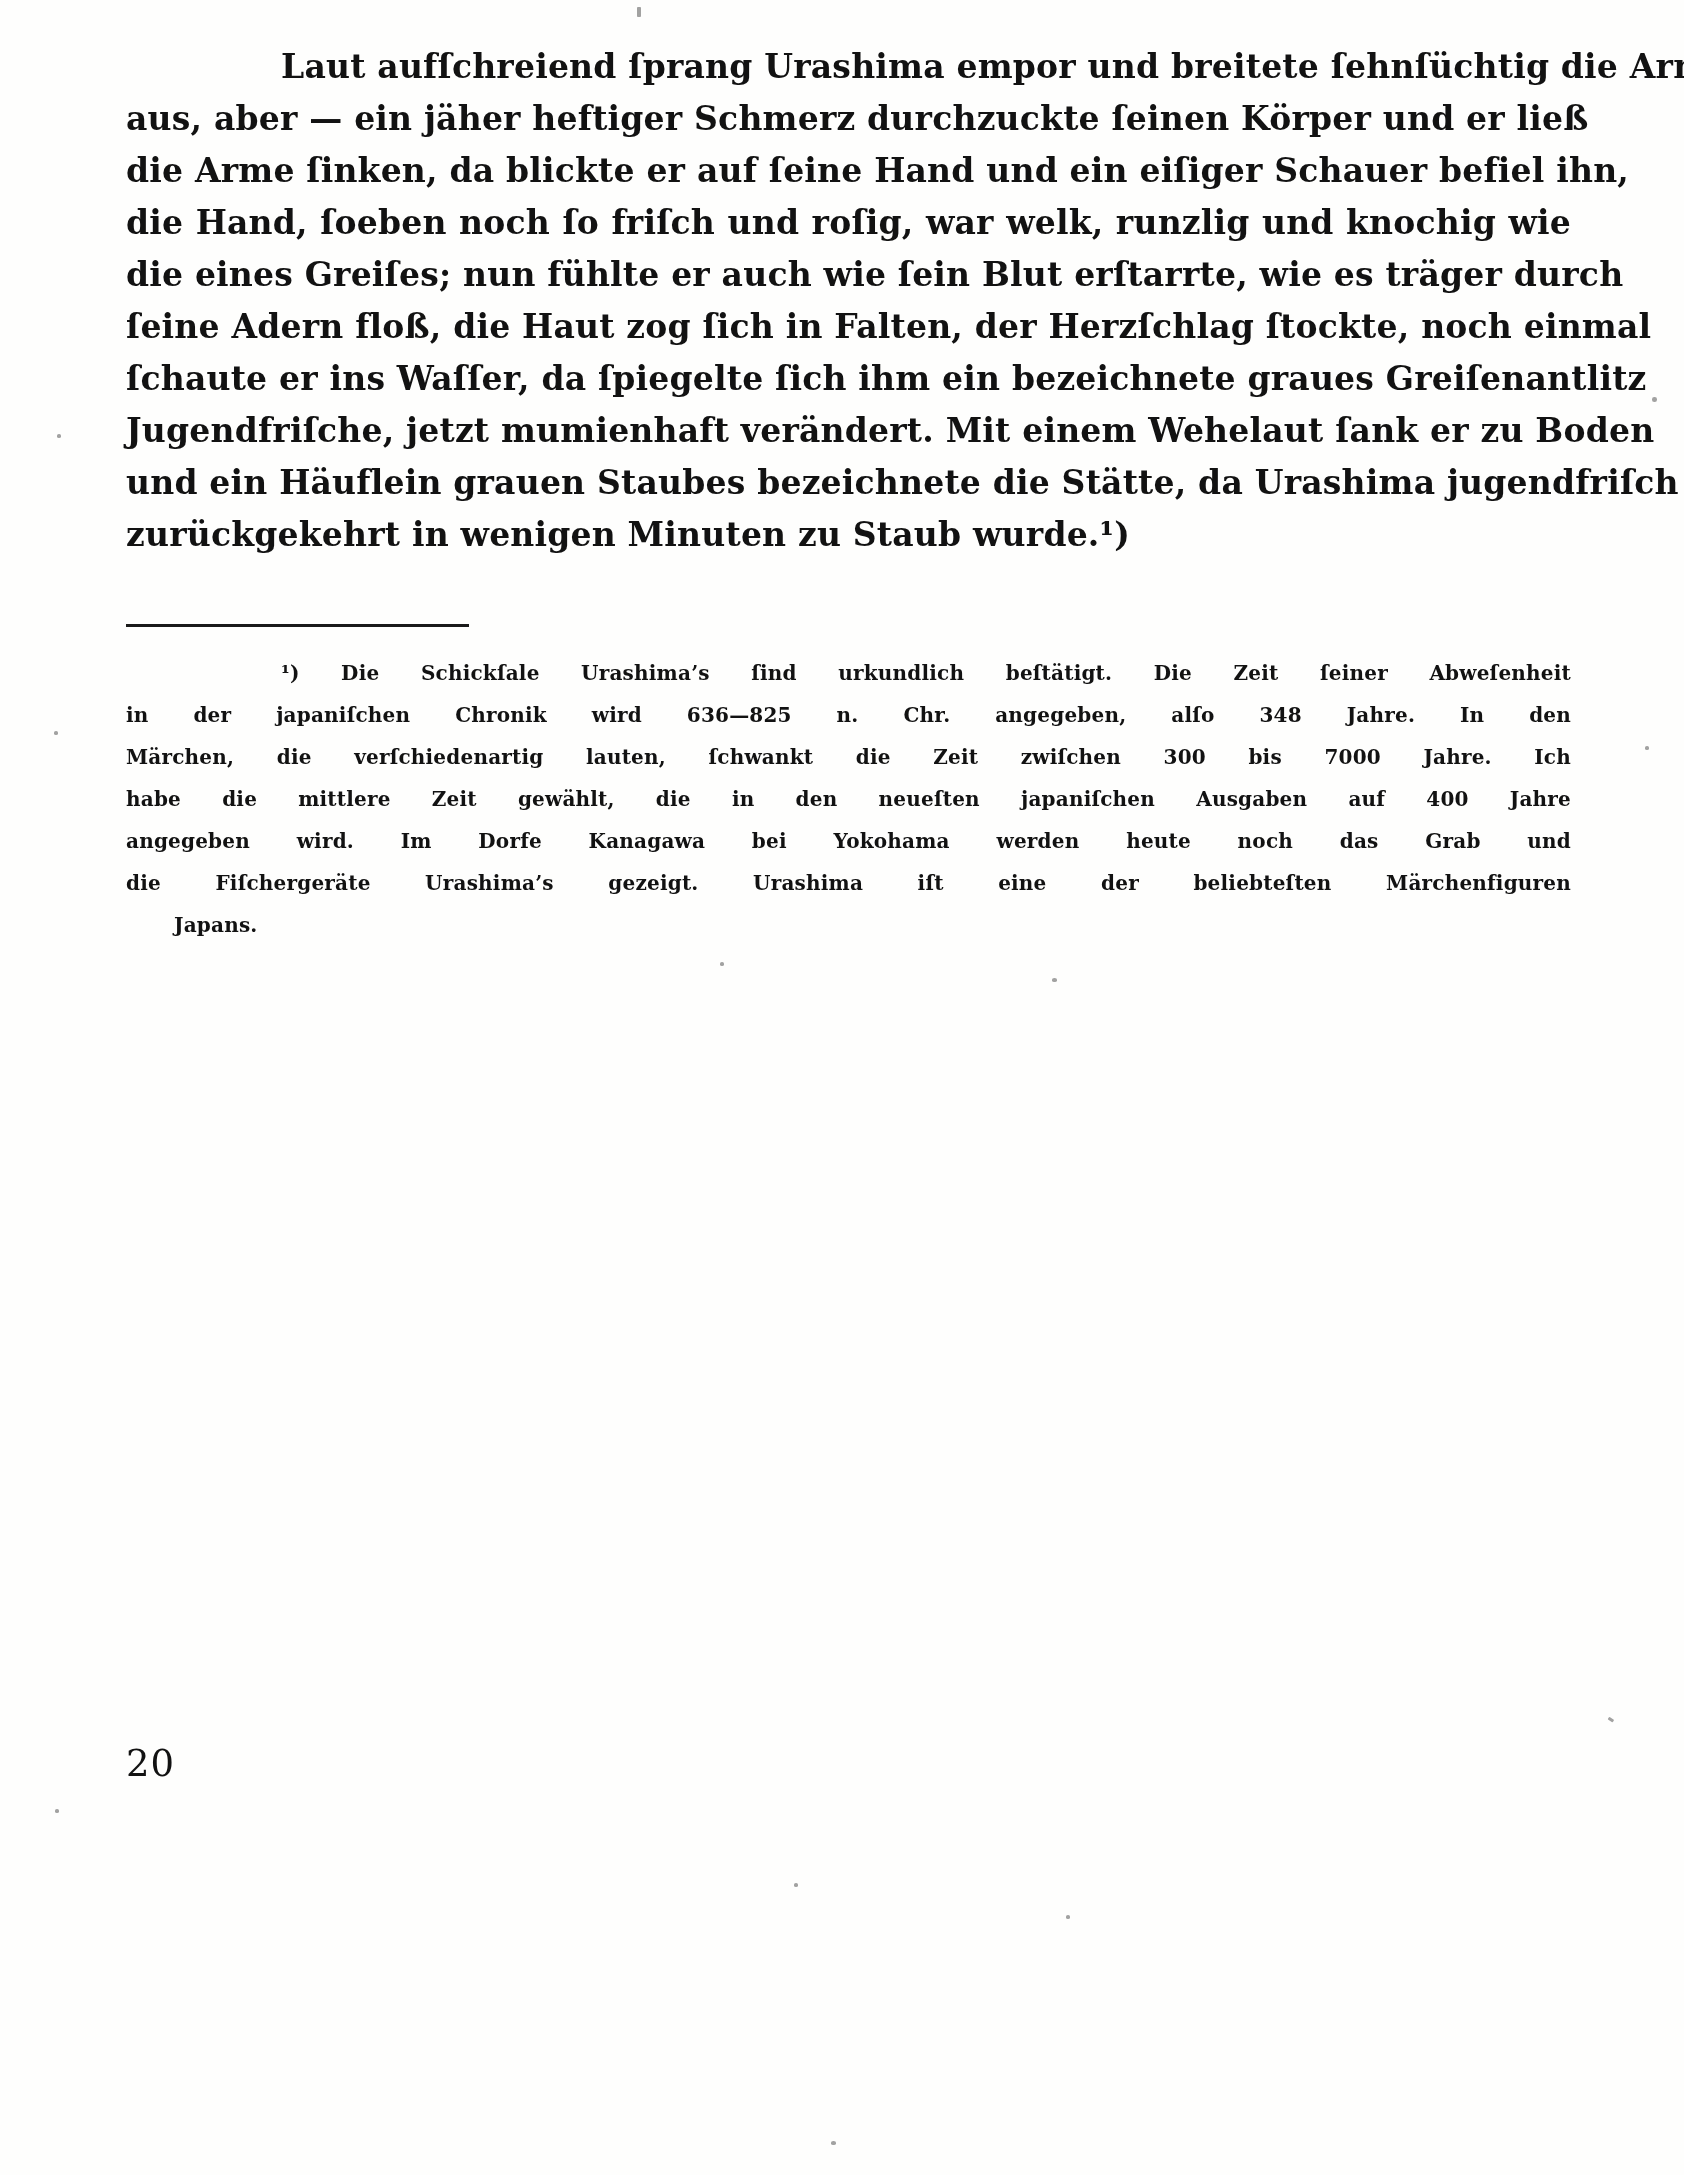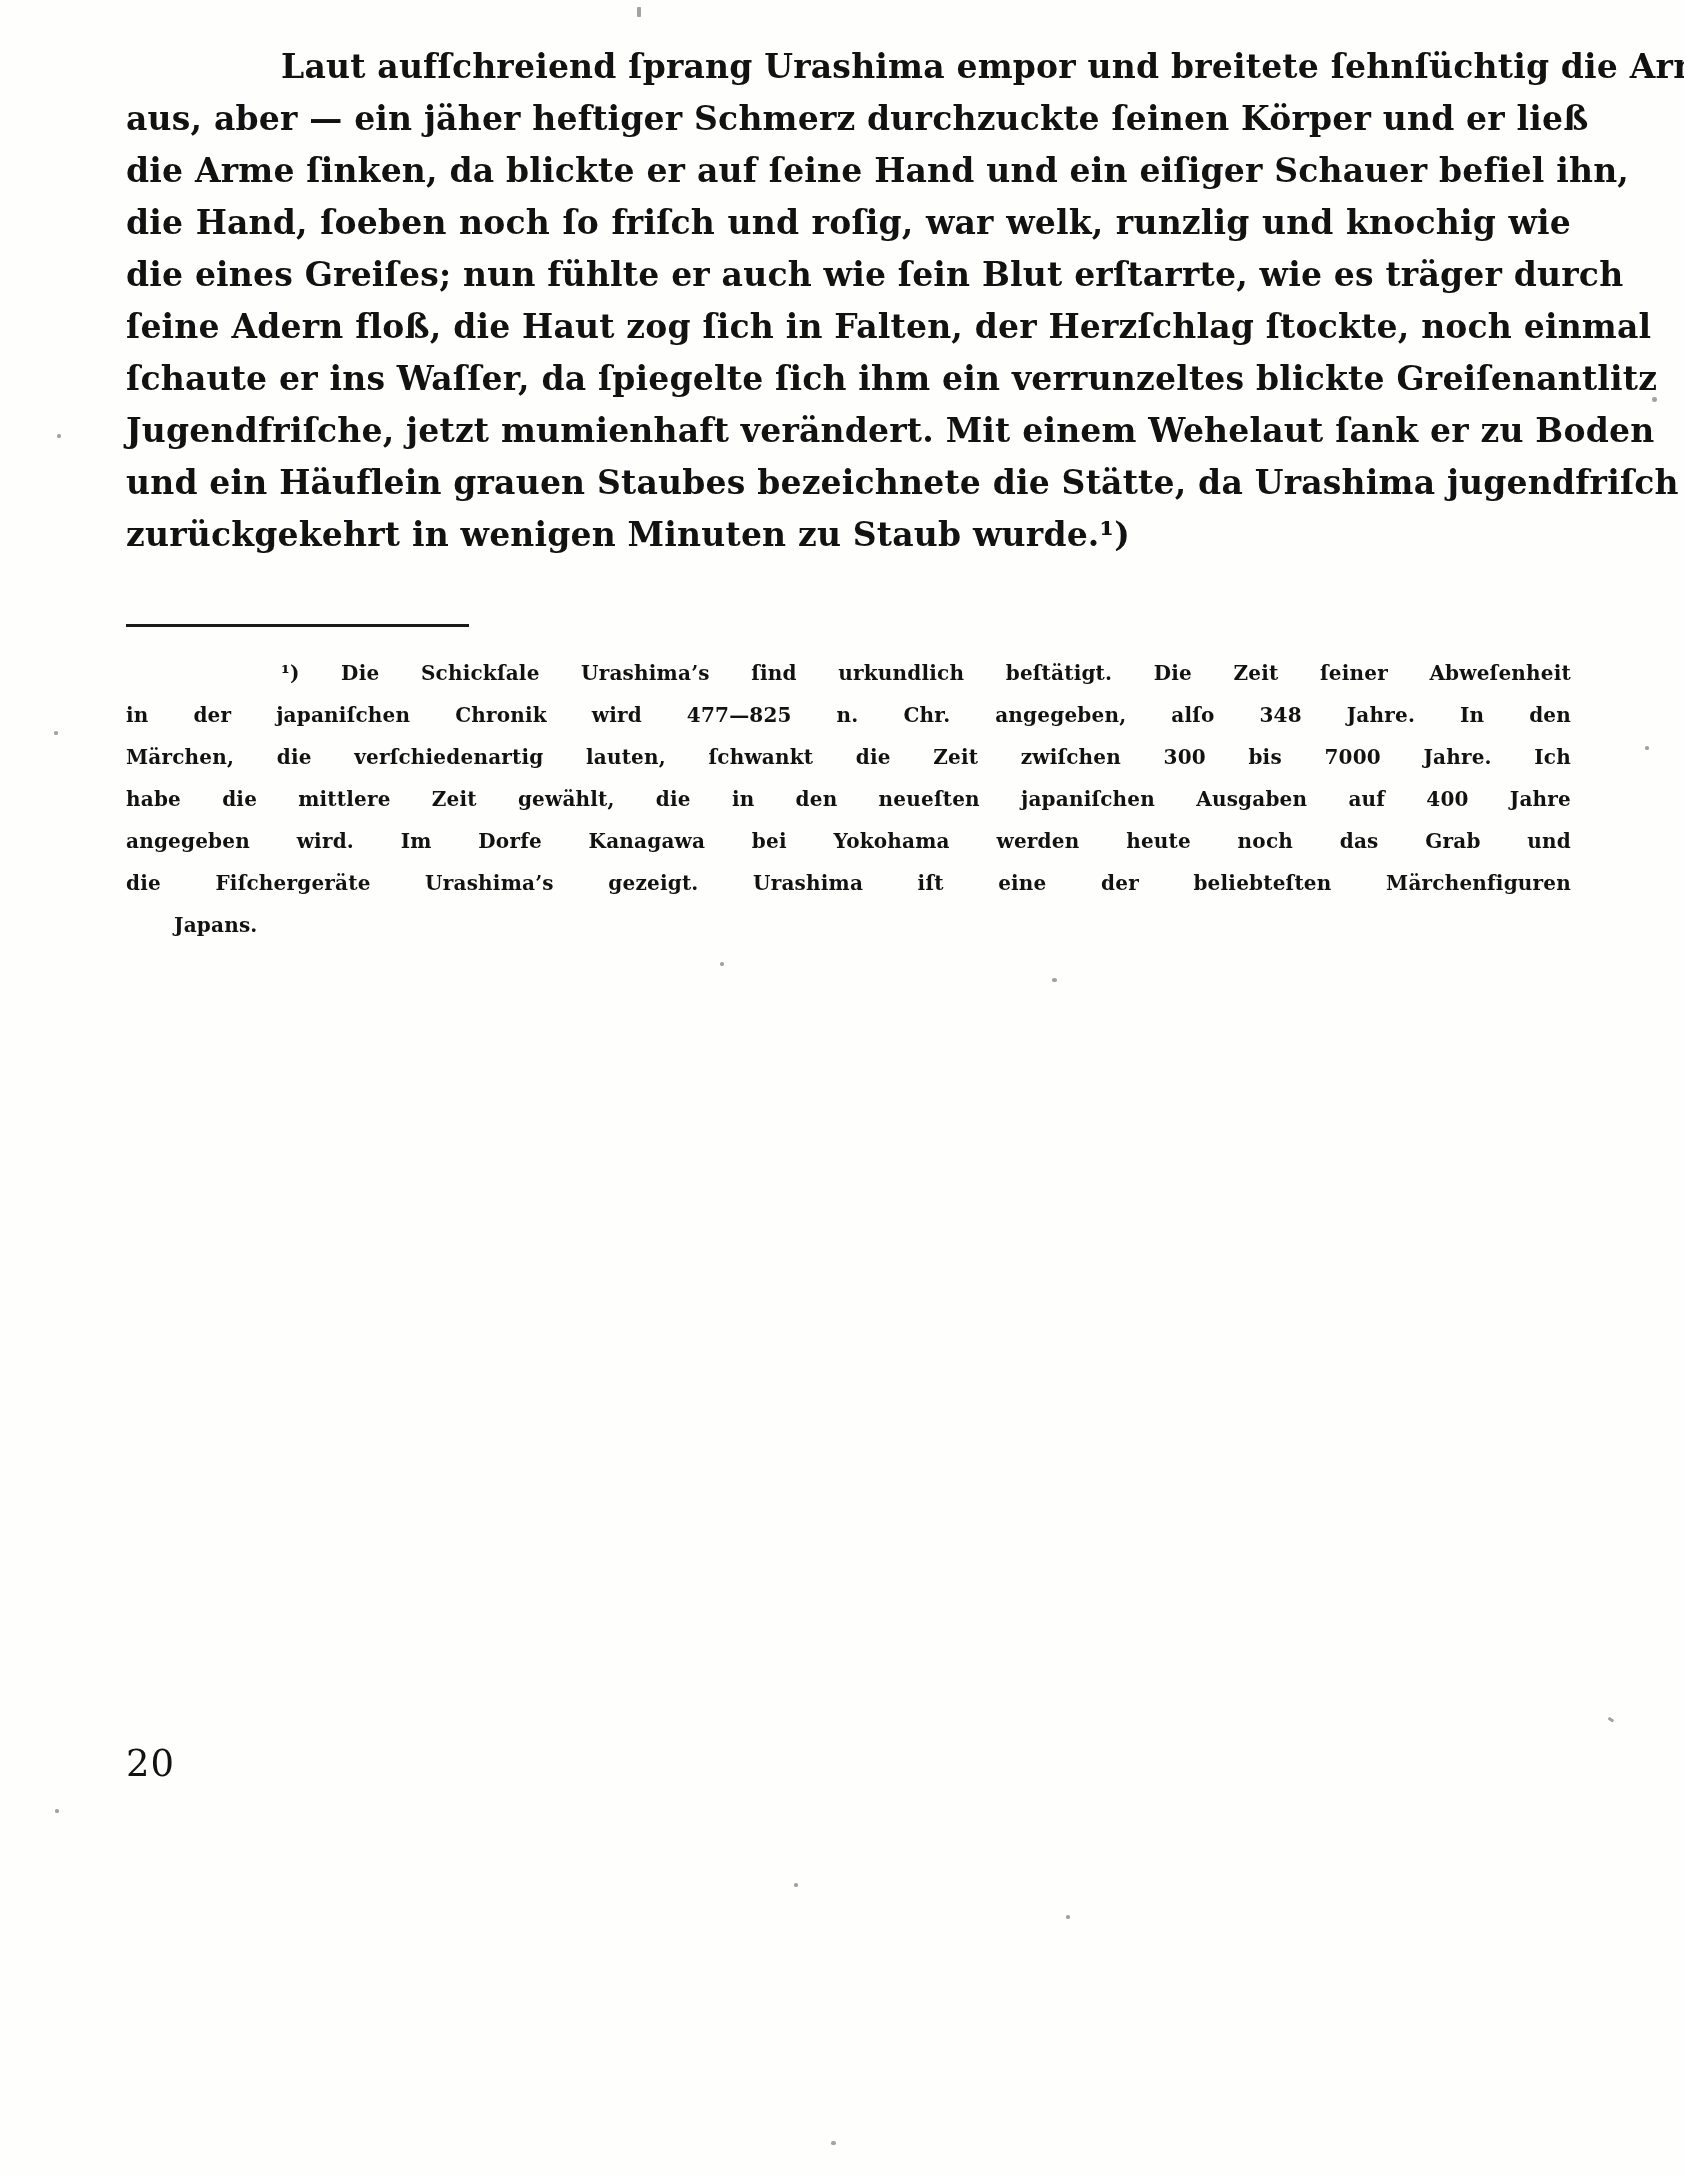--- a/index.html
+++ b/index.html
@@ -94,31 +94,31 @@
 
 <div class="page">
 
   <div class="main-text">
     <div class="line first">Laut aufſchreiend ſprang Urashima empor und breitete ſehnſüchtig die Arme</div>
     <div class="line">aus, aber — ein jäher heftiger Schmerz durchzuckte ſeinen Körper und er ließ</div>
     <div class="line">die Arme ſinken, da blickte er auf ſeine Hand und ein eiſiger Schauer befiel ihn,</div>
     <div class="line">die Hand, ſoeben noch ſo friſch und roſig, war welk, runzlig und knochig wie</div>
     <div class="line">die eines Greiſes; nun fühlte er auch wie ſein Blut erſtarrte, wie es träger durch</div>
     <div class="line">ſeine Adern floß, die Haut zog ſich in Falten, der Herzſchlag ſtockte, noch einmal</div>
-    <div class="line">ſchaute er ins Waſſer, da ſpiegelte ſich ihm ein verrunzeltes blickte Greiſenantlitz</div>
+    <div class="line">ſchaute er ins Waſſer, da ſpiegelte ſich ihm ein bezeichnete graues Greiſenantlitz</div>
     <div class="line">Jugendfriſche, jetzt mumienhaft verändert.  Mit einem Wehelaut ſank er zu Boden</div>
     <div class="line">und ein Häuflein grauen Staubes bezeichnete die Stätte, da Urashima jugendfriſch</div>
     <div class="line last">zurückgekehrt in wenigen Minuten zu Staub wurde.¹)</div>
   </div>
 
   <div class="footnote-rule"></div>
 
   <div class="footnote">
     <div class="line first">¹) Die Schickſale Urashima’s ſind urkundlich beſtätigt.  Die Zeit ſeiner Abweſenheit</div>
-    <div class="line">in der japaniſchen Chronik wird 477—825 n. Chr. angegeben, alſo 348 Jahre.  In den</div>
+    <div class="line">in der japaniſchen Chronik wird 636—825 n. Chr. angegeben, alſo 348 Jahre.  In den</div>
     <div class="line">Märchen, die verſchiedenartig lauten, ſchwankt die Zeit zwiſchen 300 bis 7000 Jahre.  Ich</div>
     <div class="line">habe die mittlere Zeit gewählt, die in den neueſten japaniſchen Ausgaben auf 400 Jahre</div>
     <div class="line">angegeben wird.  Im Dorfe Kanagawa bei Yokohama werden heute noch das Grab und</div>
     <div class="line">die Fiſchergeräte Urashima’s gezeigt.  Urashima iſt eine der beliebteſten Märchenfiguren</div>
     <div class="line last">Japans.</div>
   </div>
 
   <div class="page-number">20</div>
 
   <div class="speck" style="left:637px; top:7.4px;  width:3.7px; height:9.2px; border-radius:0.9px;"></div>

